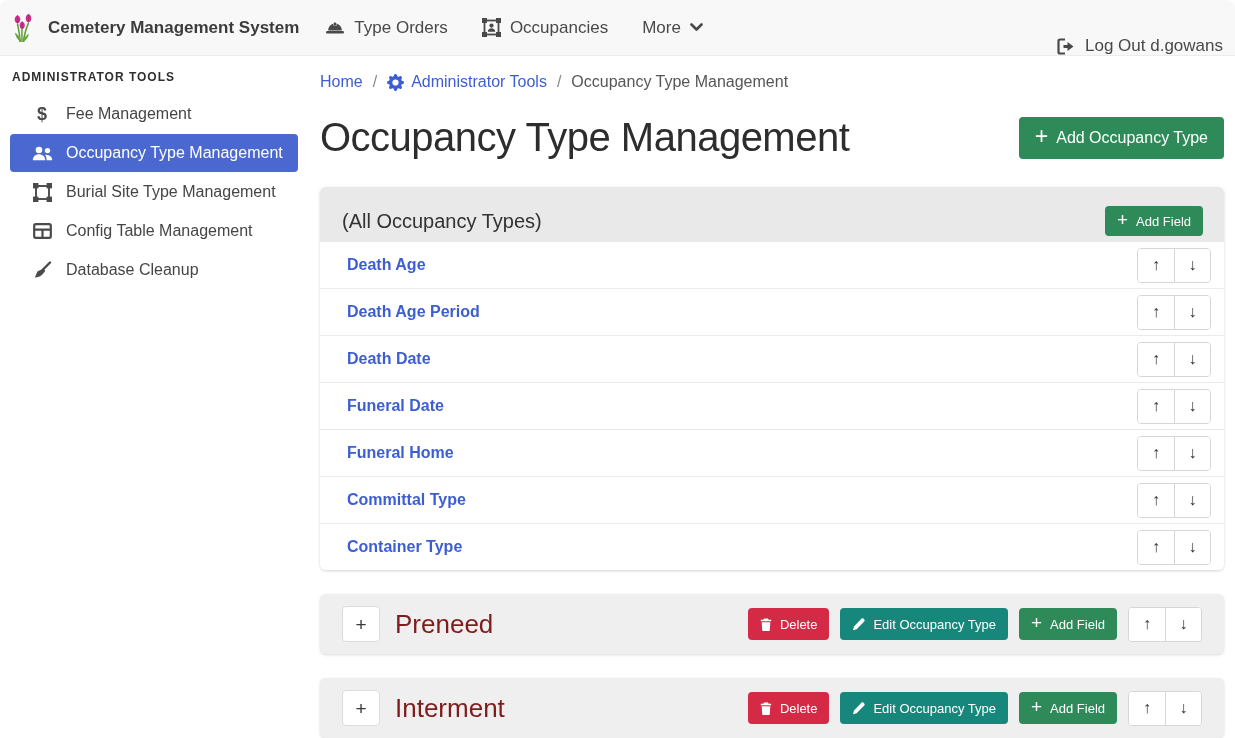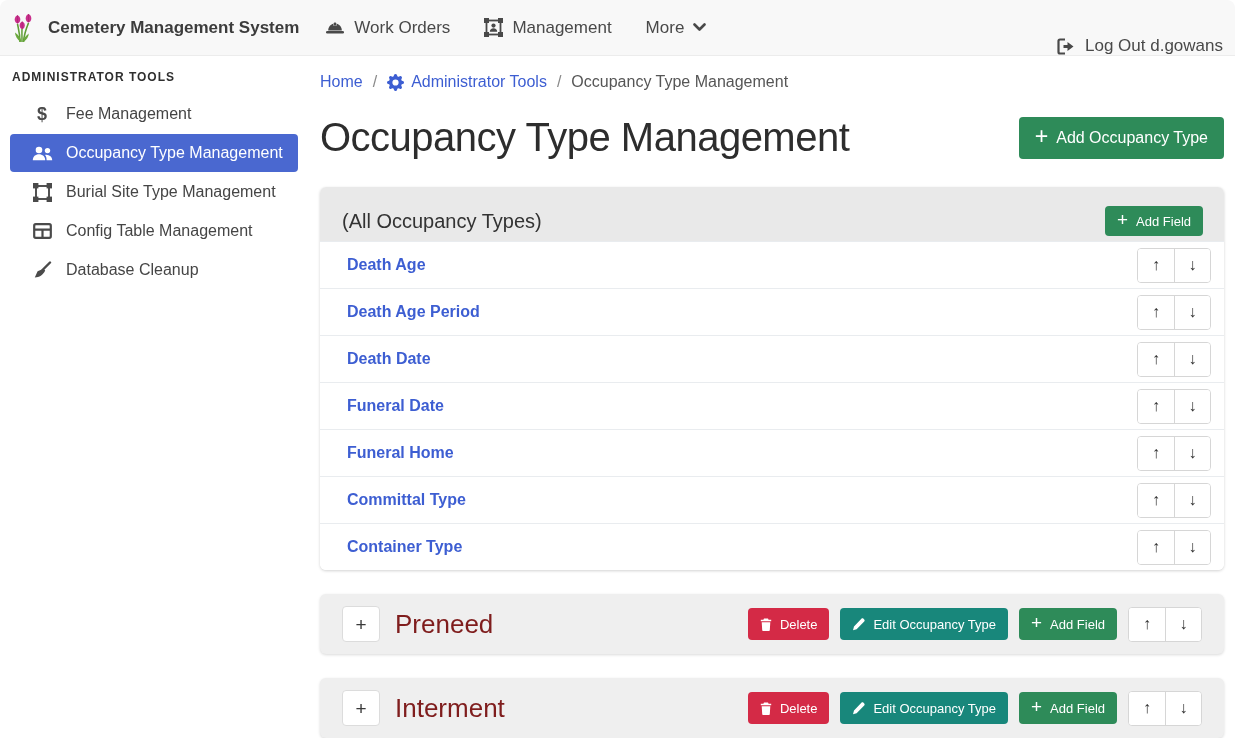--- a/index.html
+++ b/index.html
@@ -106,37 +106,37 @@
     <div class="nav-links">
       <a class="nav-link">
         <span class="icon">
           <svg width="20" height="16" viewBox="0 0 20 16" fill="#494949">
             <path d="M3.2 10.5 C3.2 6.6 6.2 3.5 10 3.5 C13.8 3.5 16.8 6.6 16.8 10.5 Z"></path>
             <rect x="8.4" y="2" width="3.2" height="4" rx="1" fill="#f8f8f8"></rect>
             <rect x="8.8" y="2.4" width="2.4" height="3.4" rx="0.8" fill="#494949"></rect>
             <rect x="1" y="11" width="18" height="2.6" rx="1.3"></rect>
           </svg>
         </span>
-        <span>Work Orders</span>
+        <span>Type Orders</span>
       </a>
       <a class="nav-link">
         <span class="icon">
           <svg width="19" height="19" viewBox="0 0 19 19">
             <rect x="2.5" y="2.5" width="14" height="14" fill="none" stroke="#494949" stroke-width="1.8"></rect>
             <g fill="#494949">
               <rect x="0" y="0" width="5" height="5"></rect>
                 <rect x="14" y="0" width="5" height="5"></rect>
               <rect x="0" y="14" width="5" height="5"></rect>
                 <rect x="14" y="14" width="5" height="5"></rect>
               <circle cx="9.5" cy="7.6" r="2.1"></circle>
               <path d="M5.8 13.8 C5.8 11.6 7.4 10.3 9.5 10.3 C11.6 10.3 13.2 11.6 13.2 13.8 Z"></path>
             </g>
           </svg>
         </span>
-        <span>Management</span>
+        <span>Occupancies</span>
       </a>
       <a class="nav-link">
         <span>More</span>
         <span class="icon">
           <svg width="13" height="9" viewBox="0 0 13 9" fill="none">
             <path d="M1.5 1.5 L6.5 6.5 L11.5 1.5" stroke="#494949" stroke-width="2.6" stroke-linecap="round" stroke-linejoin="round"></path>
           </svg>
         </span>
       </a>
     </div>

